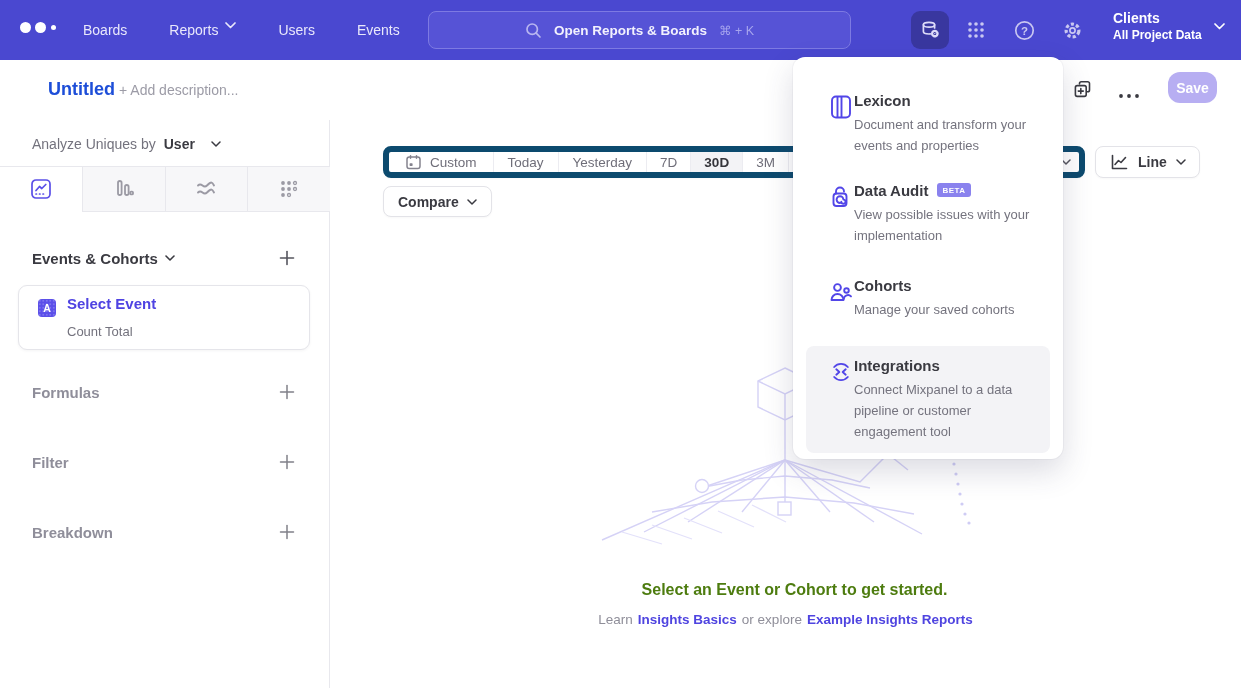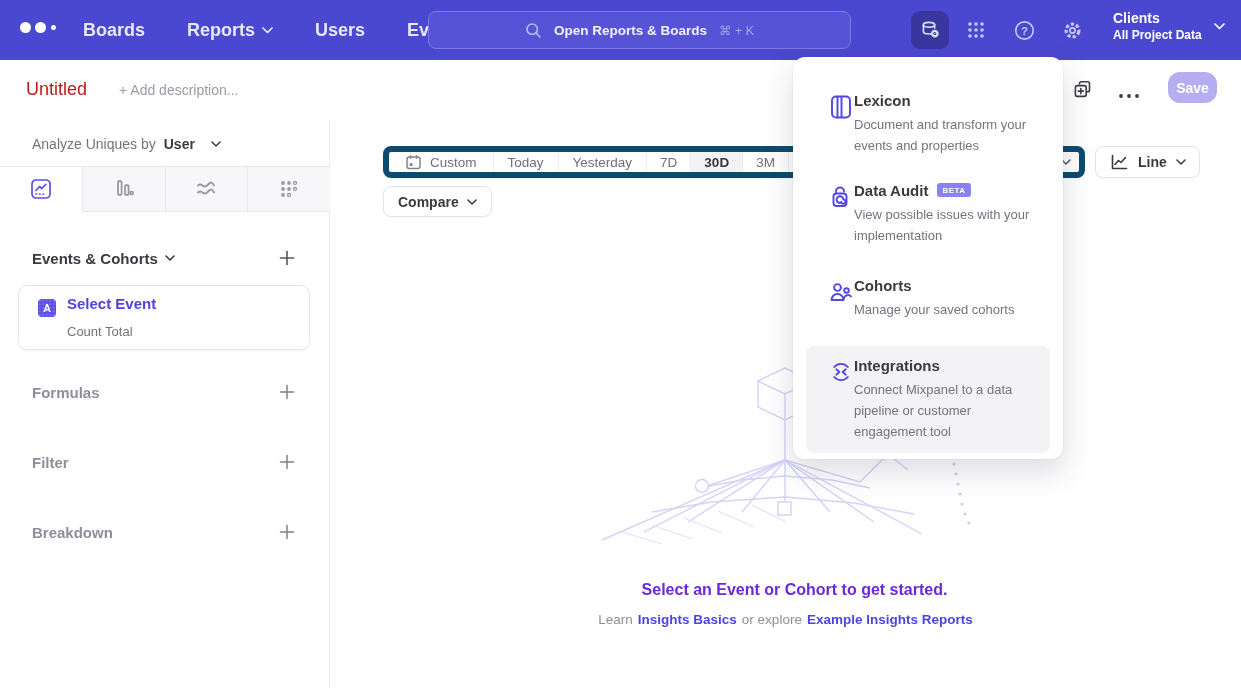--- a/index.html
+++ b/index.html
@@ -6,38 +6,38 @@
   html,body { width:1241px; height:688px; overflow:hidden; background:#fff;
               font-family:"Liberation Sans", sans-serif; position:relative; }
 
   
   .navbar { position:absolute; left:0; top:0; width:1241px; height:60px;
             background:#4a48d0; display:flex; align-items:center; z-index:10; }
   .logo { position:absolute; left:20px; top:22px; display:flex; align-items:center; gap:4px; }
   .logo .d1,.logo .d2 { width:11px; height:11px; border-radius:50%; background:#fff; }
   .logo .d3 { width:5px; height:5px; border-radius:50%; background:#fff; margin-left:1px; }
   .nav-links { position:absolute; left:83px; top:0; height:60px; display:flex; align-items:center; gap:42px; }
-  .nav-link { color:#e9e8fb; font-size:18px; font-weight:700; display:flex; align-items:center; gap:7px; cursor:pointer; }
+  .nav-link { color:#e9e8fb; font-size:14px; font-weight:400; display:flex; gap:7px; cursor:pointer; }
   .chev { display:inline-block; }
   .searchbar { position:absolute; left:428px; top:11px; width:423px; height:38px;
                background:#5653d6; border:1px solid #7d7ae2; border-radius:8px;
                display:flex; align-items:center; justify-content:center; gap:12px; color:#f2f1fd; }
   .searchbar .ph { font-size:13.5px; font-weight:600; }
   .searchbar .kbd { font-size:12.5px; color:#a7a5ee; font-weight:400; }
   .nav-iconbtn { position:absolute; top:11px; width:38px; height:38px; border-radius:9px;
                  display:flex; align-items:center; justify-content:center; }
   .nav-iconbtn.active { background:#39379f; }
   .project-switcher { position:absolute; left:1113px; top:10px; display:flex; align-items:center; gap:12px; color:#fff; cursor:pointer; }
   .project-switcher .lines { display:flex; flex-direction:column; gap:2px; }
   .project-switcher .l1 { font-size:14px; font-weight:700; }
   .project-switcher .l2 { font-size:12px; font-weight:700; }
 
   
   .report-header { position:absolute; left:0; top:60px; width:1241px; height:60px; background:#fff; }
-  .rh-title { position:absolute; left:26px; top:19px; font-size:18px; font-weight:400; color:#b91c1c; }
+  .rh-title { position:absolute; left:48px; top:19px; font-size:18px; font-weight:700; color:#1d4ed8; }
   .rh-desc  { position:absolute; left:119px; top:22px; font-size:14px; color:#9c9ba6; }
   .rh-copy  { position:absolute; left:1072px; top:19px; cursor:pointer; }
   .rh-more  { position:absolute; left:1114px; top:21px; cursor:pointer; padding:4px; }
   .save-btn { position:absolute; left:1168px; top:12px; width:49px; height:31px; border:none;
               background:#b7aef2; color:#fff; font-size:14px; font-weight:600; border-radius:12px;
               font-family:inherit; }
 
   
   .sidebar { position:absolute; left:0; top:120px; width:330px; height:568px;
              border-right:1px solid #e8e8ed; background:#fff; }
@@ -81,21 +81,21 @@
                     display:flex; align-items:center; gap:9px; font-size:14px; font-weight:600;
                     color:#3a3a41; cursor:pointer; box-shadow:0 1px 2px rgba(0,0,0,0.03); }
   .compare-btn { position:absolute; left:383px; top:186px; height:31px; padding:0 14px;
                  border:1px solid #e3e3e8; border-radius:8px; background:#fff;
                  display:flex; align-items:center; gap:8px; font-size:14px; font-weight:600;
                  color:#3a3a41; cursor:pointer; box-shadow:0 1px 2px rgba(0,0,0,0.03); }
 
   
   .wireframe { position:absolute; left:592px; top:362px; }
   .es-title { position:absolute; left:348px; right:0; top:581px; text-align:center;
-              font-size:16px; font-weight:700; color:#6d28d9; }
+              font-size:16px; font-weight:700; color:#4d7c0f; }
   .es-sub { position:absolute; left:330px; right:0; top:612px; display:flex;
             justify-content:center; align-items:center; gap:5px; font-size:13.5px; color:#8f8e99; }
   .es-link { color:#4f44e0; font-weight:700; cursor:pointer; }
 
   
   .menu { position:absolute; left:793px; top:57px; width:270px; height:402px; background:#fff;
           border-radius:12px; z-index:20;
           box-shadow:0 0 0 1px rgba(40,40,80,0.04), 0 12px 30px rgba(55,55,95,0.18); }
   .menu-item { position:absolute; left:13px; width:244px; display:flex; 
                padding:11px 8px 11px 22px; border-radius:8px; cursor:pointer; }

